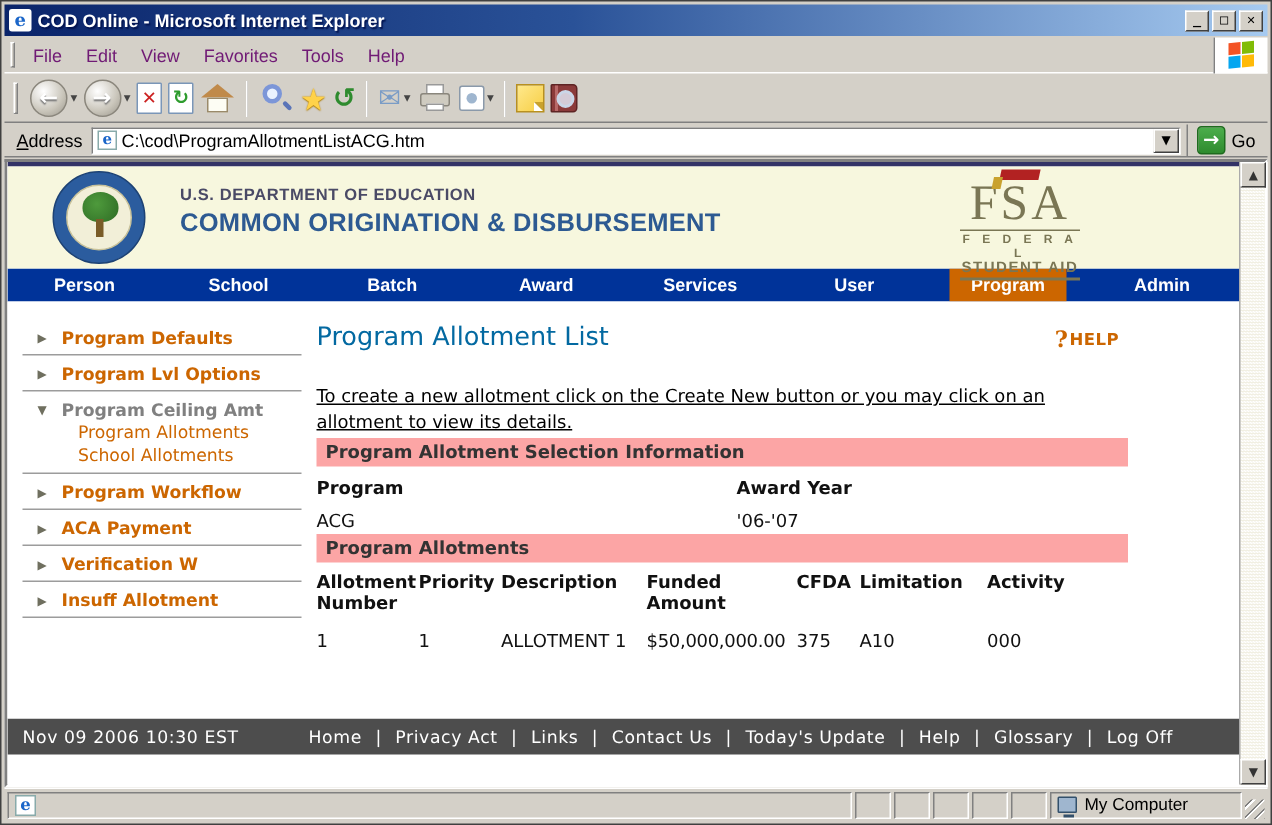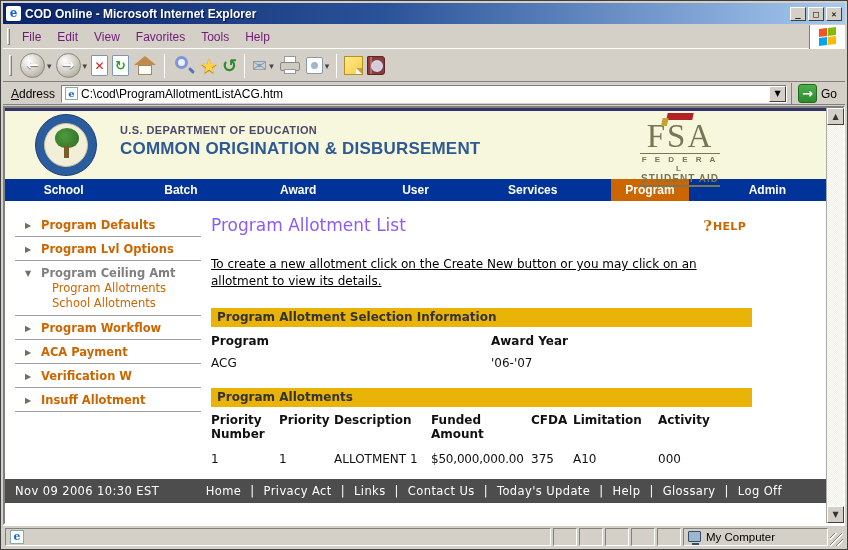--- a/index.html
+++ b/index.html
@@ -132,27 +132,27 @@
   .sb-item:last-child { border-bottom:1px solid #9C9C9C; }
   .sb-row { display:flex; align-items:center; gap:7px; }
   .sb-arrow { font-size:8px; color:#6F6F5F; width:9px; }
   .sb-label { font:bold 11.5px "DejaVu Sans",sans-serif; color:#CC6600; }
   .sb-item.open .sb-label { color:#808080; }
   .sb-children { padding-left:27px; padding-top:1px; }
   .sb-child { font:11.5px "DejaVu Sans",sans-serif; color:#CC6600; line-height:15px; }
 
   
   .main { position:absolute; left:206px; top:0; width:541px; font-family:"DejaVu Sans",sans-serif; }
-  .page-title { font:17px "DejaVu Sans",sans-serif; color:#8b5cf6; margin-top:14px; }
+  .page-title { font:17px "DejaVu Sans",sans-serif; color:#0369a1; margin-top:14px; }
   .help { position:absolute; right:6px; top:18px; color:#CC6600; display:flex; align-items:flex-start; gap:1px; }
   .help-q { font:bold 15px/14px "DejaVu Serif",serif; }
   .help-t { font:bold 11px/16px "DejaVu Sans",sans-serif; letter-spacing:.3px; }
   .intro { font:12px/17px "DejaVu Sans",sans-serif; color:#000; margin-top:21px; max-width:568px;text-decoration:underline; }
-  .secbar { background:#eab308; font:bold 12px "DejaVu Sans",sans-serif; color:#333;
-    padding:2px 6px 3px; margin-top:18px; }
+  .secbar { background:#fca5a5; font:bold 12px "DejaVu Sans",sans-serif; color:#333;
+    padding:2px 6px 3px; margin-top:2px; }
   .sel-grid { display:grid; grid-template-columns:280px auto; margin-top:7px; row-gap:8px; }
   .lbl { font:bold 12px "DejaVu Sans",sans-serif; color:#111; }
   .val { font:12px "DejaVu Sans",sans-serif; color:#111; }
   table.allot { border-collapse:collapse; table-layout:fixed; width:540px; margin-top:6px; }
   table.allot th { text-align:left; vertical-align:top; font:bold 12px/14px "DejaVu Sans",sans-serif;
     color:#111; padding:0 4px 0 0; }
   table.allot td { font:12px "DejaVu Sans",sans-serif; color:#111; padding:11px 4px 0 0; vertical-align:top; }
   td.linkcell { color:#0000CC; }
   td.num-tight { font-size:11.5px; letter-spacing:-0.2px; }
   .create-btn { display:inline-block; margin-top:15px; background:#C05F00; color:#fff;
@@ -174,21 +174,21 @@
     border:1px solid; border-color:#fff #404040 #404040 #fff; font:8px/15px "DejaVu Sans",sans-serif;
     text-align:center; color:#333; }
   .sc-up { top:0; } .sc-down { bottom:0; }
 
   
   .statusbar { position:absolute; left:2px; bottom:2px; right:2px; height:22px; background:#D4D0C8;
     border-top:1px solid #fff; display:flex; align-items:center; gap:2px; padding:1px 2px; }
   .pane { height:18px; border:1px solid; border-color:#808080 #fff #fff #808080; display:flex; align-items:center; }
   .pane-main { flex:1; padding:0 4px; gap:4px; }
   .pane-sm { width:24px; }
-  .pane-zone { width:145px; padding:0 4px; gap:5px; font:11.5px "Liberation Sans",sans-serif; color:#000; }
+  .pane-zone { width:128px; padding:0 4px; gap:5px; font:11.5px "Liberation Sans",sans-serif; color:#000; }
   .ie-status-ico { width:14px; height:14px; background:#fff; border:1px solid #8aa;
     color:#1B66C9; font:bold 11px/12px "DejaVu Serif",serif; text-align:center; }
   .mycomp { width:13px; height:11px; background:#9FB6CF; border:1px solid #33506b; border-radius:1px; position:relative; }
   .mycomp::after { content:""; position:absolute; left:3px; top:11px; width:7px; height:2px; background:#33506b; }
   .gripcorner { width:13px; height:13px; align-self:flex-end;
     background:repeating-linear-gradient(135deg, transparent 0 3px, #808080 3px 4px, #fff 4px 5px); }
 </style>
 </head>
 <body>
 
@@ -287,33 +287,36 @@
         <div class="fsa">
           <div class="fsa-cap"></div>
           <div class="fsa-acr">FSA</div>
           <div class="fsa-l1">F E D E R A L</div>
           <div class="fsa-l2">STUDENT AID</div>
         </div>
       </div>
 
       <div class="site-nav">
         <div class="nav-tab">
+            <span>Person</span>
+          </div>
+        <div class="nav-tab">
             <span>School</span>
           </div>
         <div class="nav-tab">
             <span>Batch</span>
           </div>
         <div class="nav-tab">
             <span>Award</span>
           </div>
         <div class="nav-tab">
+            <span>Services</span>
+          </div>
+        <div class="nav-tab">
             <span>User</span>
-          </div>
-        <div class="nav-tab">
-            <span>Services</span>
           </div>
         <div class="nav-tab active">
             <span>Program</span>
           </div>
         <div class="nav-tab">
             <span>Admin</span>
           </div>
       </div>
 
       <div class="page-body">
@@ -389,21 +392,21 @@
               <col style="width:68px">
                 <col style="width:55px">
                 <col style="width:97px">
               <col style="width:100px">
                 <col style="width:42px">
                 <col style="width:85px">
                 <col>
             </colgroup>
             <tbody>
                 <tr>
-              <th>Priority Number</th>
+              <th>Allotment Number</th>
               <th>Priority</th>
               <th>Description</th>
               <th>Funded Amount</th>
               <th>CFDA</th>
               <th>Limitation</th>
               <th>Activity</th>
             </tr>
             <tr>
               <td class="linkcell">1</td>
               <td>1</td>

